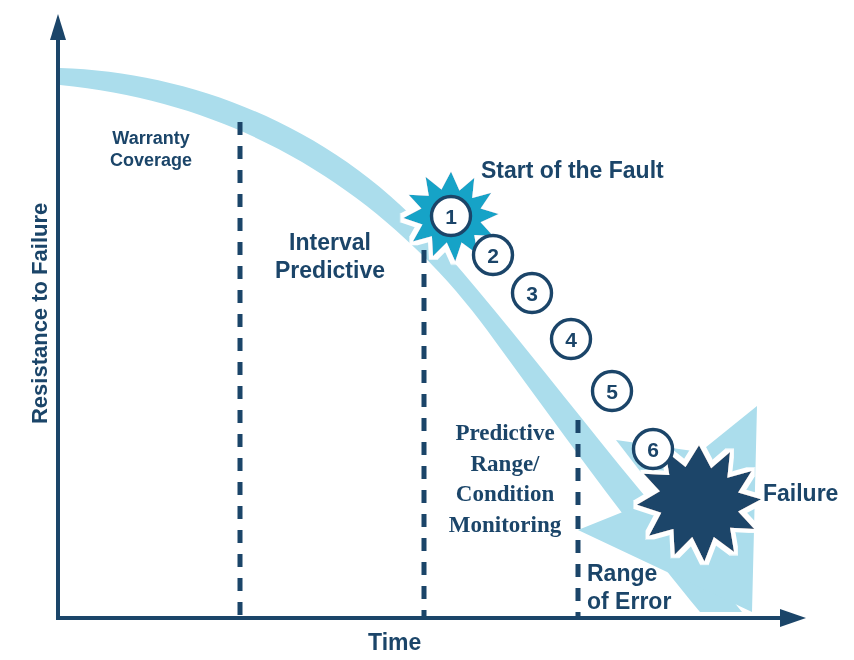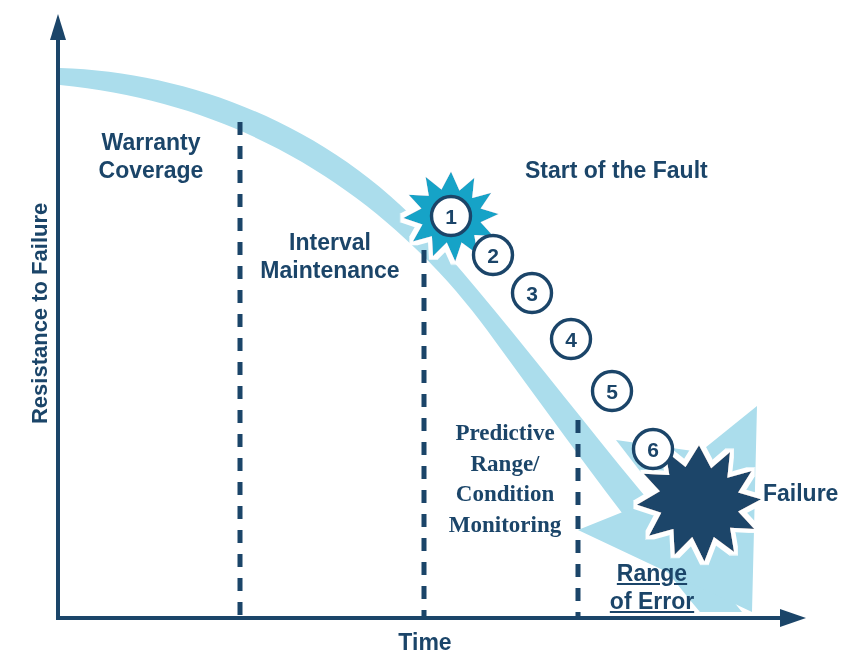--- a/index.html
+++ b/index.html
@@ -23,27 +23,27 @@
     height: 660px;
   }
   .lbl {
     position: absolute;
     color: #1b4569;
     font-weight: bold;
     font-family: "Liberation Sans", sans-serif;
     line-height: 1.22;
     white-space: pre-line;
   }
-  #label-warranty   { left: 93px;  top: 128px; font-size: 23px; text-align: center; width: 116px; }
+  #label-warranty   { left: 93px;  top: 128px; font-size: 18px; text-align: center; width: 116px; }
   #label-interval   { left: 251px; top: 228px; font-size: 23px; text-align: center; width: 158px; }
-  #label-startfault { left: 481px; top: 156px; font-size: 23px; text-align: left;   width: 230px; margin-left: 44px; }
+  #label-startfault { left: 481px; top: 156px; font-size: 23px; text-align: left;   width: 230px; }
   #label-predictive { left: 432px; top: 418px; font-size: 23px; text-align: center; width: 146px; line-height: 1.33; font-family: Liberation Serif, serif; }
-  #label-rangeerror { left: 587px; top: 560px; font-size: 23px; text-align: center;   width: 130px; line-height: 1.2; text-decoration: underline; }
+  #label-rangeerror { left: 587px; top: 560px; font-size: 23px; text-align: left;   width: 130px; line-height: 1.2; }
   #label-failure    { left: 763px; top: 479px; font-size: 23px; text-align: left;   width: 100px; }
-  #label-time       { left: 368px; top: 628px; font-size: 23px; text-align: center; width: 114px; }
+  #label-time       { left: 368px; top: 628px; font-size: 23px; width: 114px; }
   #label-yaxis {
     left: -80px; top: 300px;
     width: 240px;
     font-size: 22px;
     text-align: center;
     transform: rotate(-90deg);
     transform-origin: center center;
   }
   #watermark {
     position: absolute;
@@ -155,21 +155,21 @@
         <circle cx="653" cy="449" r="19.5" fill="#ffffff" stroke="#1b4569" stroke-width="3.4"></circle>
         <text class="circ-num" x="653" y="449" text-anchor="middle" dominant-baseline="central">6</text>
       </g>
     </g>
   </svg>
 
   <div class="lbl" id="label-warranty">Warranty
 Coverage</div>
 
   <div class="lbl" id="label-interval">Interval
-Maintenance</div>
+Predictive</div>
 
   <div class="lbl" id="label-startfault">Start of the Fault</div>
 
   <div class="lbl" id="label-predictive">Predictive
 Range/
 Condition
 Monitoring</div>
 
   <div class="lbl" id="label-rangeerror">Range
 of Error</div>

